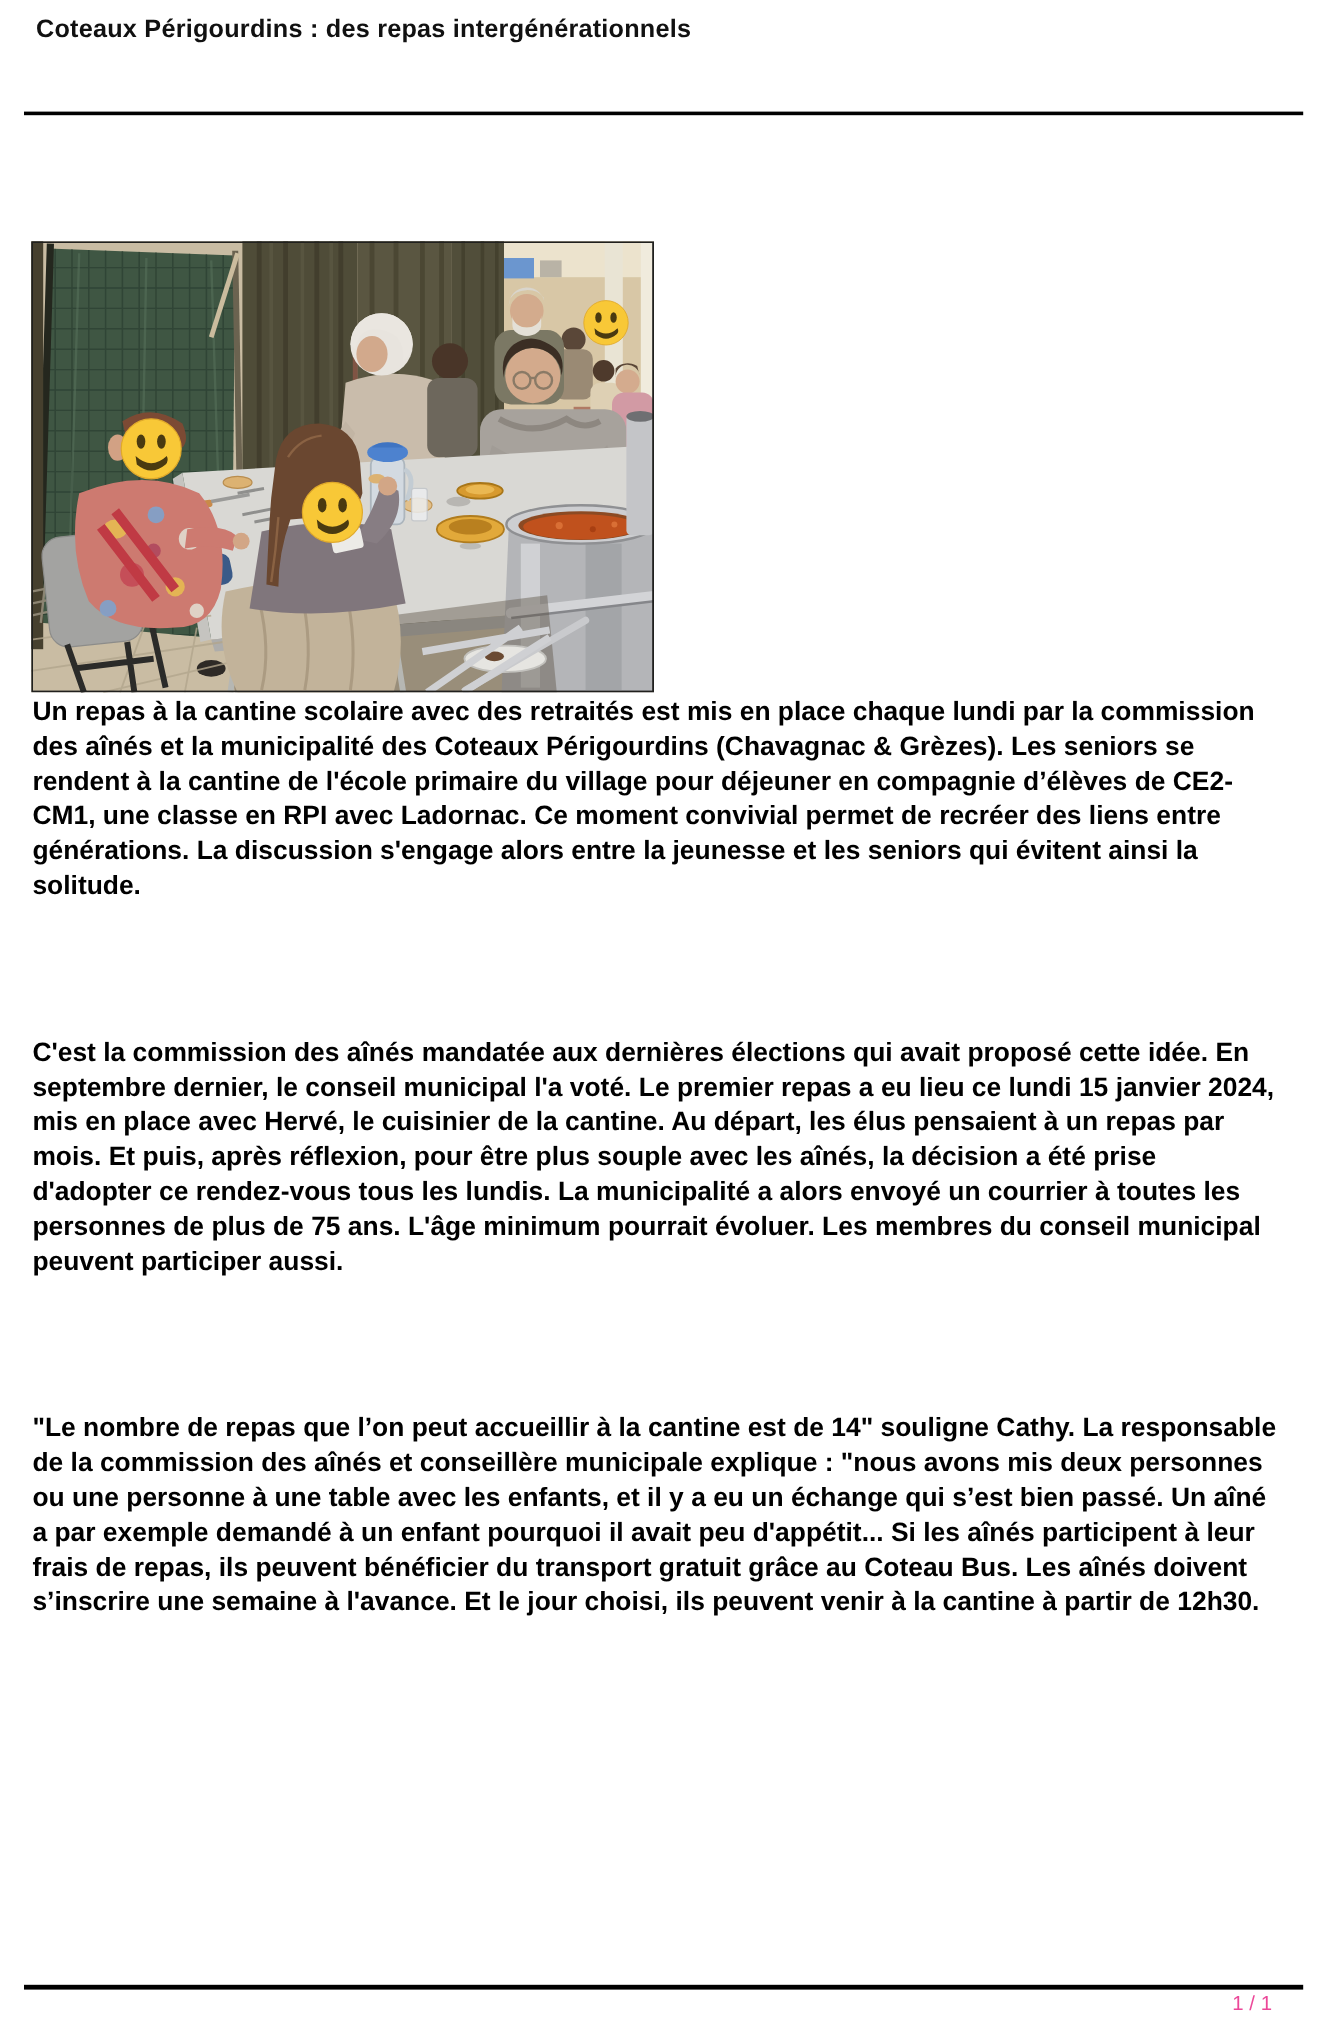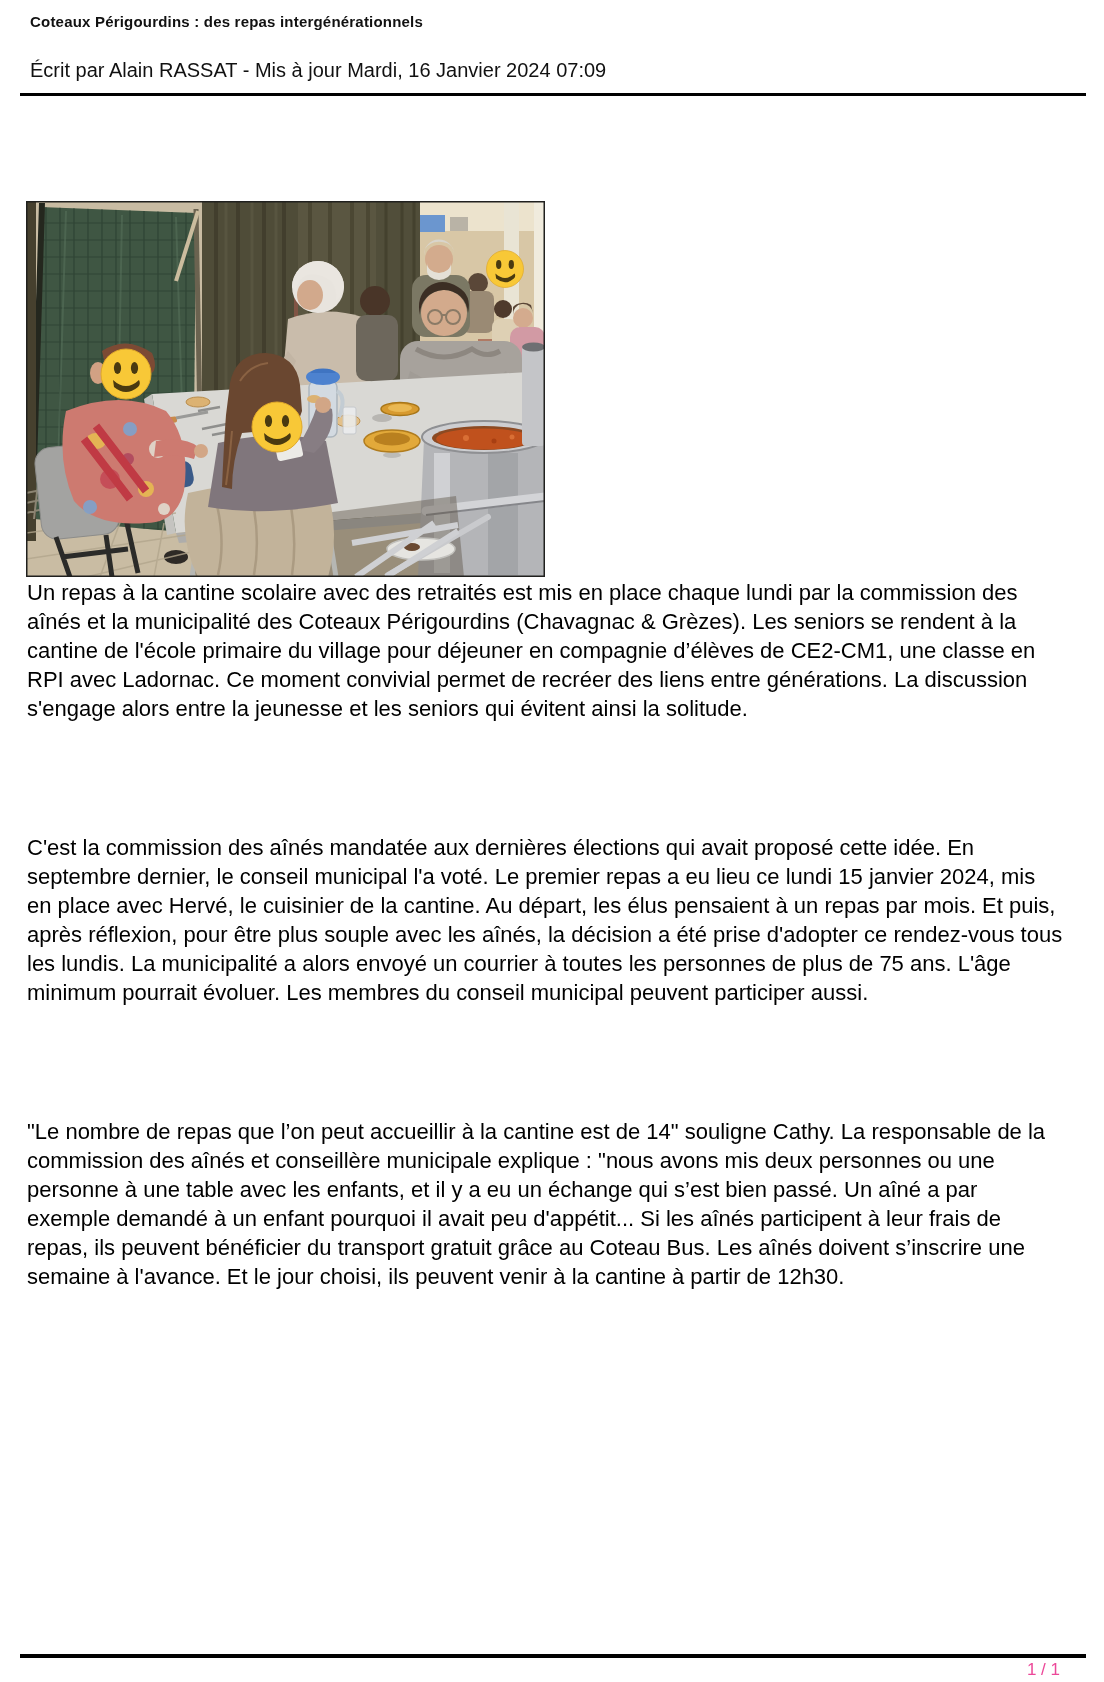--- a/index.html
+++ b/index.html
@@ -4,55 +4,54 @@
 <style>
   html, body { margin:0; padding:0; background:#ffffff; }
   .page {
     position:relative; width:1104px; height:1682px;
     background:#ffffff; color:#000;
     font-family:"Liberation Sans", sans-serif;
     overflow:hidden;
   }
   .article-title {
     position:absolute; top:13px; left:30px; margin:0;
-    font-size:15px; font-weight:bold; color:#111; letter-spacing:0.2px;
+    font-size:21px; font-weight:bold; color:#111; letter-spacing:0.2px;
   }
   .byline {
     position:absolute; top:59px; left:30px; margin:0;
     font-size:20px; color:#111;
   }
   .header-rule {
     position:absolute; top:93px; left:20px; width:1066px; height:3px;
     background:#000; border:none; margin:0;
   }
   .photo-figure {
     position:absolute; top:201px; left:26px; width:519px; height:376px; margin:0;
   }
   .photo-svg { display:block; width:519px; height:376px; }
   .content {
     position:absolute; top:578px; left:27px; width:1038px;
-    font-size:22px; line-height:29px; color:#000;
+    font-size:22px; line-height:29px; color:#000;font-weight:bold;
   }
   .content p { margin:0 0 110px 0; }
   .footer-rule {
     position:absolute; top:1654px; left:20px; width:1066px; height:4px;
     background:#000; border:none; margin:0;
   }
   .page-indicator {
     position:absolute; top:1660px; right:44px;
     font-size:17px; color:#ec4899;
   }
 </style>
 </head>
 <body>
 
 <div class="page">
 
   <h1 class="article-title">Coteaux Périgourdins : des repas intergénérationnels</h1>
-  <p class="byline">Écrit par Alain RASSAT - Mis à jour Mardi, 16 Janvier 2024 07:09</p>
   <hr class="header-rule">
 
   <figure class="photo-figure">
     <svg class="photo-svg" viewBox="0 0 519 376" preserveAspectRatio="none" role="img">
       <defs>
         <g id="smiley">
           <circle r="25" fill="#f8c837" stroke="#e0a92a" stroke-width="1"></circle>
           <ellipse cx="-8.5" cy="-6" rx="3.6" ry="6" fill="#4a3a10"></ellipse>
           <ellipse cx="8.5" cy="-6" rx="3.6" ry="6" fill="#4a3a10"></ellipse>
           <path d="M-13,6 Q0,18 13,6 Q15,10 12,13 Q0,23 -12,13 Z" fill="#4a3a10"></path>

